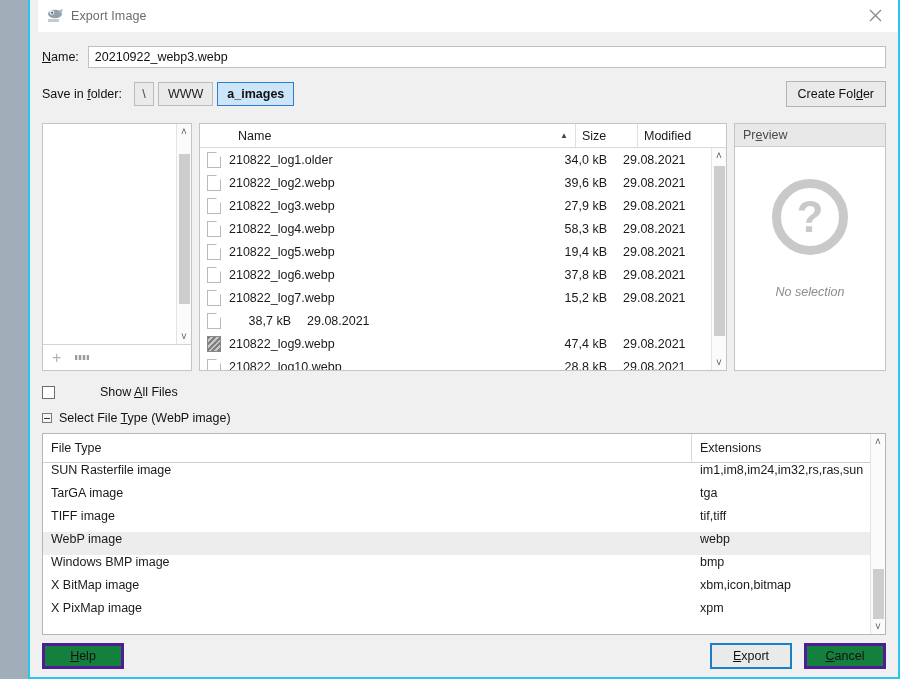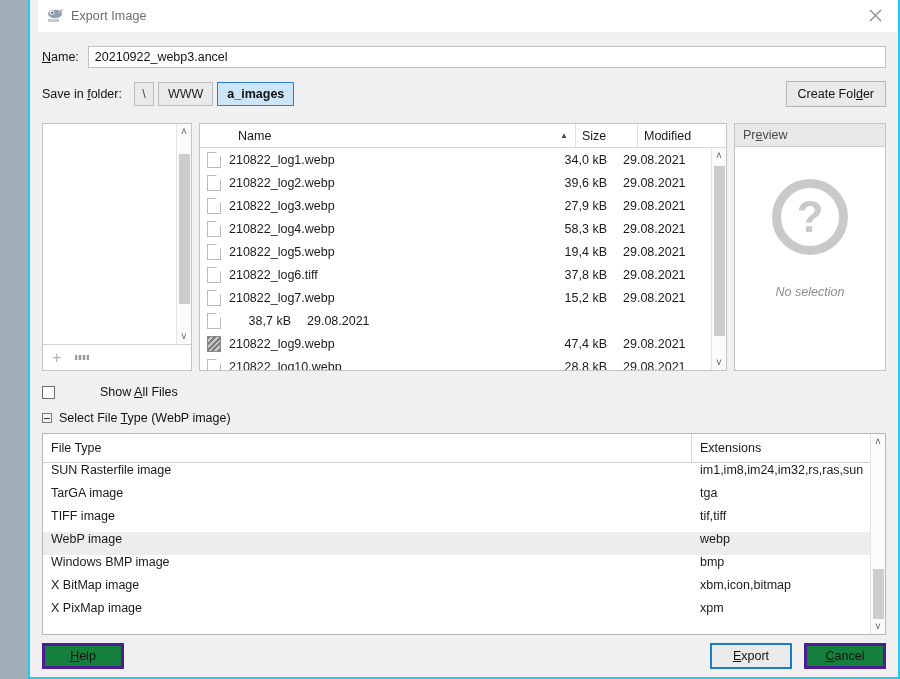--- a/index.html
+++ b/index.html
@@ -194,21 +194,21 @@
         <line x1="12" y1="1" x2="1" y2="12" stroke="#8a8a8a" stroke-width="1.2"></line>
       </svg>
     </div>
   </div>
 
   <div class="content">
 
     <div class="row-name">
       <span class="lbl"><span class="u">N</span>ame:</span>
       <div class="name-input">
-        <span>20210922_webp3.ancel</span>
+        <span>20210922_webp3.webp</span>
       </div>
     </div>
 
     <div class="row-folder">
       <span class="lbl">Save in <span class="u">f</span>older:</span>
       <div class="crumbs">
         <div class="crumb sep">\</div>
         <div class="crumb">WWW</div>
         <div class="crumb active">a_images</div>
       </div>
@@ -240,21 +240,21 @@
             <span>Name</span>
             <span class="sortarrow">▲</span>
           </div>
           <div class="c c-size">Size</div>
           <div class="c c-mod">Modified</div>
         </div>
         <div class="fl-wrap">
           <div class="fl-rows">
             <div class="frow">
                 <span class="fico doc"></span>
-                <span class="fname">210822_log1.webp</span>
+                <span class="fname">210822_log1.older</span>
                 <span class="fsize">34,0 kB</span>
                 <span class="fmod">29.08.2021</span>
               </div>
             <div class="frow">
                 <span class="fico doc"></span>
                 <span class="fname">210822_log2.webp</span>
                 <span class="fsize">39,6 kB</span>
                 <span class="fmod">29.08.2021</span>
               </div>
             <div class="frow">
@@ -270,21 +270,21 @@
                 <span class="fmod">29.08.2021</span>
               </div>
             <div class="frow">
                 <span class="fico doc"></span>
                 <span class="fname">210822_log5.webp</span>
                 <span class="fsize">19,4 kB</span>
                 <span class="fmod">29.08.2021</span>
               </div>
             <div class="frow">
                 <span class="fico doc"></span>
-                <span class="fname">210822_log6.tiff</span>
+                <span class="fname">210822_log6.webp</span>
                 <span class="fsize">37,8 kB</span>
                 <span class="fmod">29.08.2021</span>
               </div>
             <div class="frow">
                 <span class="fico doc"></span>
                 <span class="fname">210822_log7.webp</span>
                 <span class="fsize">15,2 kB</span>
                 <span class="fmod">29.08.2021</span>
               </div>
             <div class="frow">

